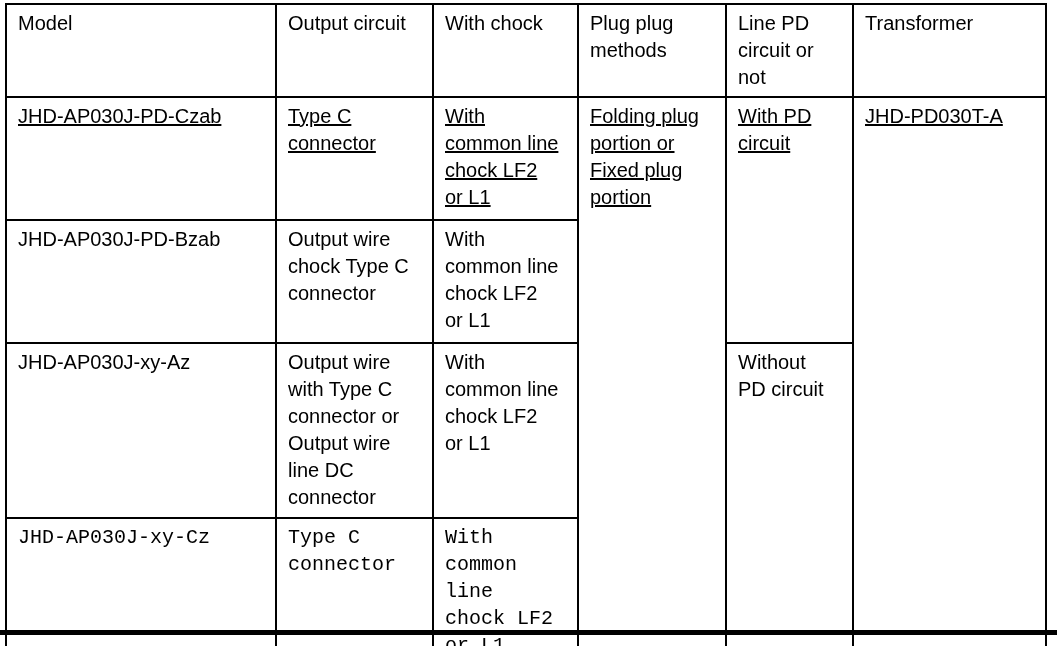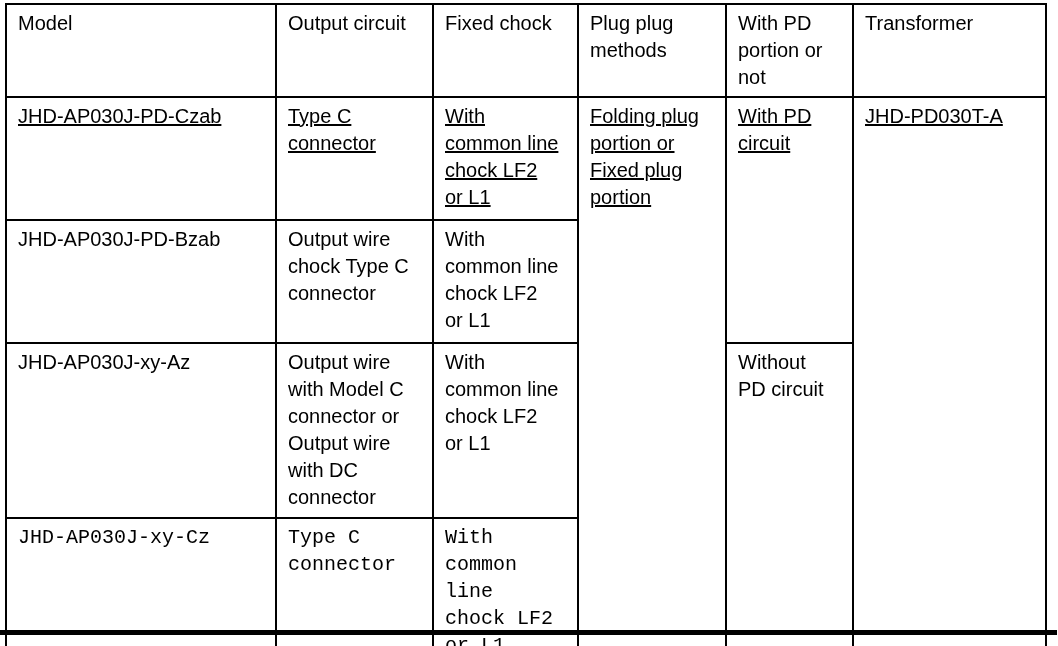--- a/index.html
+++ b/index.html
@@ -58,41 +58,41 @@
     <col style="width:157px">
     <col style="width:145px">
     <col style="width:148px">
     <col style="width:127px">
     <col style="width:193px">
   </colgroup>
   <tbody>
     <tr class="h-header">
       <th>Model</th>
       <th>Output circuit</th>
-      <th>Fixed chock</th>
+      <th>With chock</th>
       <th>Plug plug methods</th>
-      <th>With PD portion or not</th>
+      <th>Line PD circuit or not</th>
       <th>Transformer</th>
     </tr>
     <tr class="h-r1">
       <td>JHD-AP030J-PD-Czab</td>
       <td>Type C connector</td>
       <td>With common line chock LF2 or L1</td>
       <td rowspan="4">Folding plug portion or Fixed plug portion</td>
       <td rowspan="2">With PD circuit</td>
       <td rowspan="4">JHD-PD030T-A</td>
     </tr>
     <tr class="h-r2">
       <td>JHD-AP030J-PD-Bzab</td>
       <td>Output wire chock Type C connector</td>
       <td>With common line chock LF2 or L1</td>
     </tr>
     <tr class="h-r3">
       <td>JHD-AP030J-xy-Az</td>
-      <td>Output wire with Model C connector or Output wire with DC connector</td>
+      <td>Output wire with Type C connector or Output wire line DC connector</td>
       <td>With common line chock LF2 or L1</td>
       <td rowspan="2">Without PD circuit</td>
     </tr>
     <tr class="h-r4">
       <td>JHD-AP030J-xy-Cz</td>
       <td>Type C connector</td>
       <td>With common line chock LF2 or L1</td>
     </tr>
   </tbody>
 </table>

